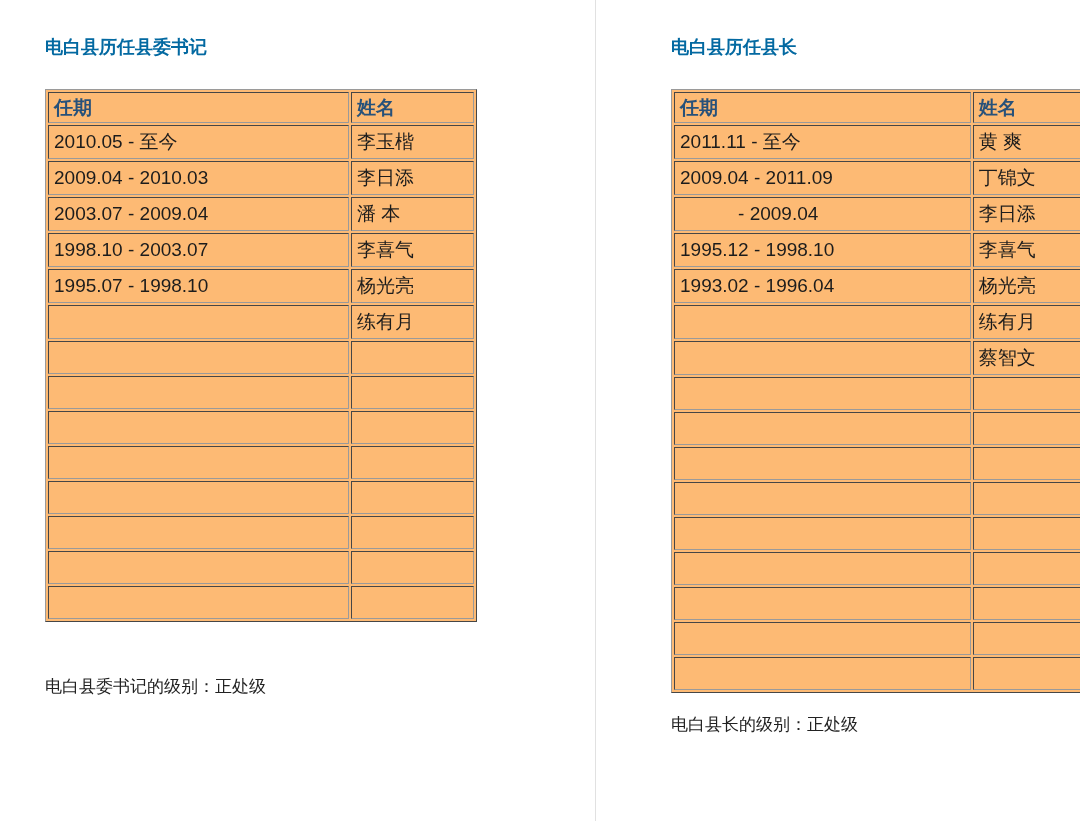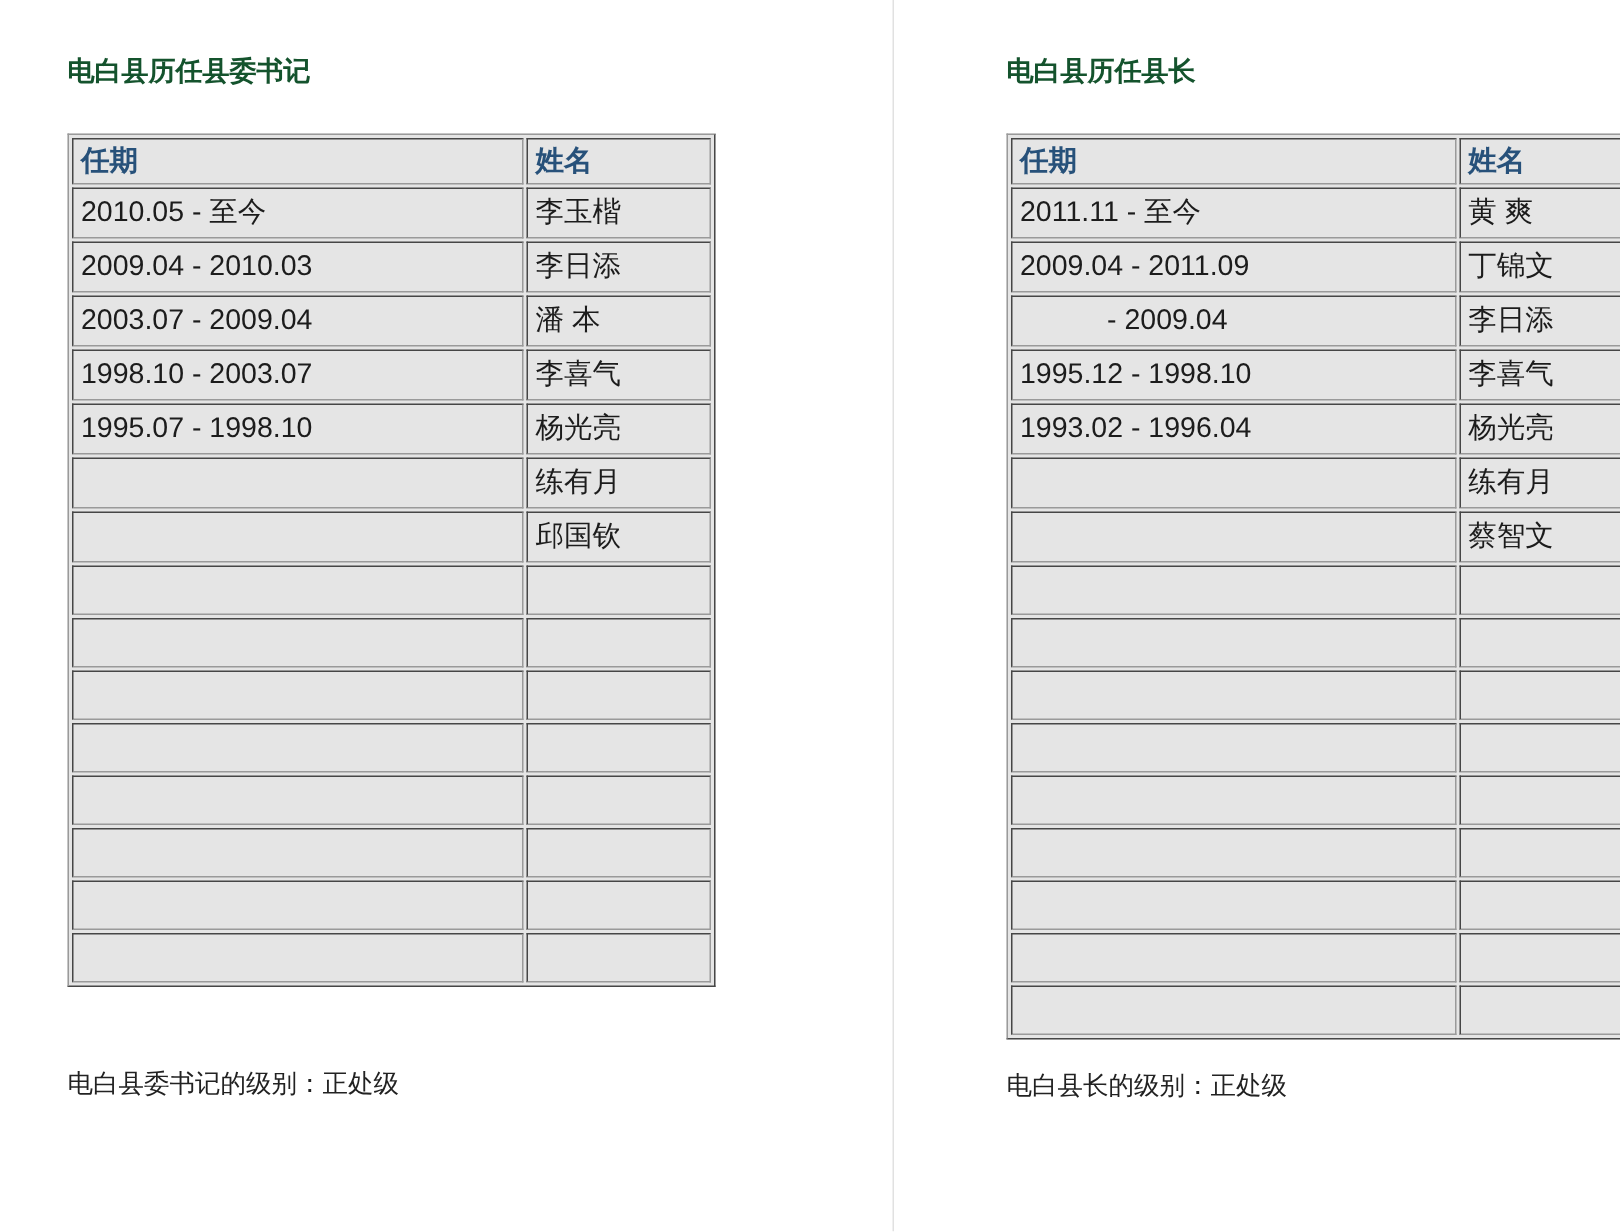--- a/index.html
+++ b/index.html
@@ -22,30 +22,30 @@
   }
   .panel {
     position: absolute;
     top: 36px;
   }
   .panel-left  { left: 45px;  width: 432px; }
   .panel-right { left: 628px; width: 426px; margin-left: 43px; }
   .panel-title {
     font-size: 18px;
     font-weight: bold;
-    color: #14532d;
+    color: #0369a1;
     line-height: 22px;
     margin-bottom: 31px;
   }
   table.roster {
     width: 100%;
     border-collapse: separate;
     border-spacing: 2px;
     border: 1px outset #9a9a9a;
-    background: #e5e5e5;
+    background: #fdba74;
     empty-cells: show;
   }
   table.roster th, table.roster td {
     border: 1px inset #9a9a9a;
     padding: 2px 5px;
     font-size: 19px;
     text-align: left;
     vertical-align: middle;
     overflow: hidden;
   }
@@ -104,24 +104,20 @@
         <tr>
           <td class="col-term">1995.07 - 1998.10</td>
           <td class="col-name">杨光亮</td>
         </tr>
         <tr>
           <td class="col-term"></td>
           <td class="col-name">练有月</td>
         </tr>
         <tr>
           <td class="col-term"></td>
-          <td class="col-name">邱国钦</td>
-        </tr>
-        <tr>
-          <td class="col-term"></td>
           <td class="col-name"></td>
         </tr>
         <tr>
           <td class="col-term"></td>
           <td class="col-name"></td>
         </tr>
         <tr>
           <td class="col-term"></td>
           <td class="col-name"></td>
         </tr>

